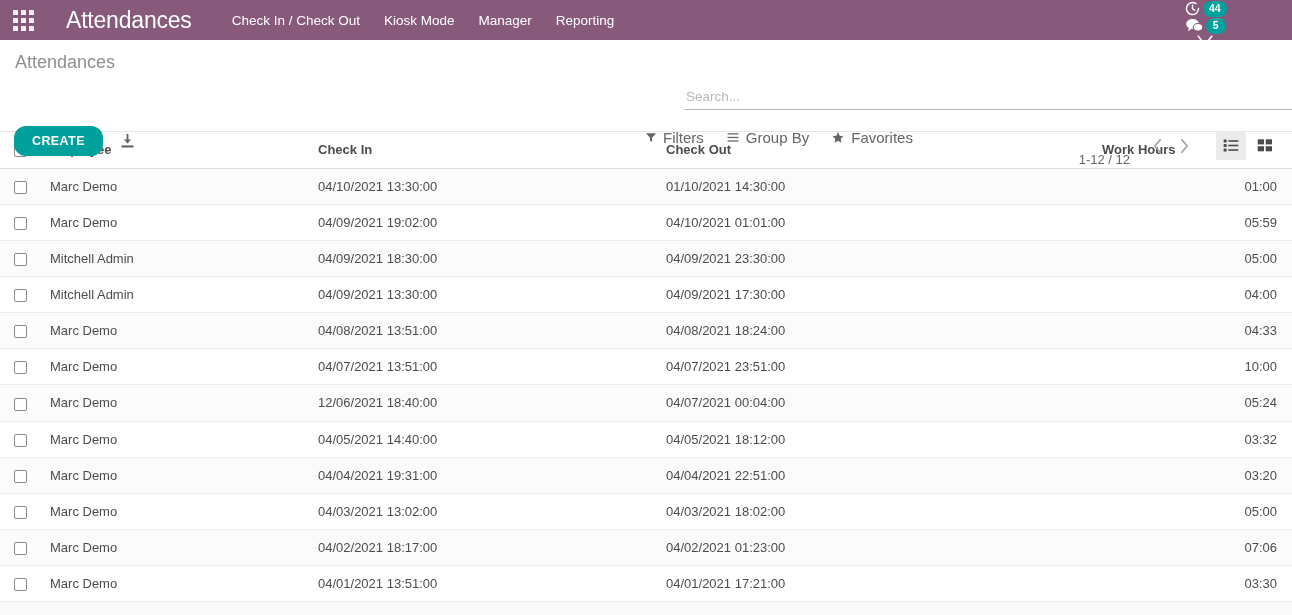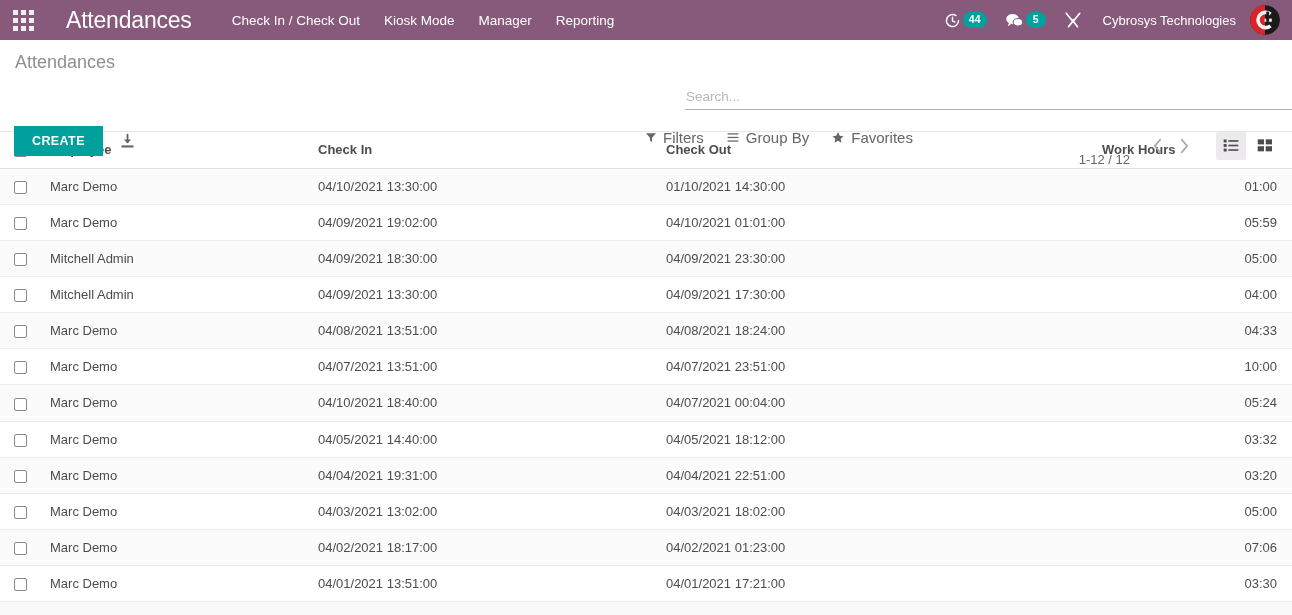--- a/index.html
+++ b/index.html
@@ -47,21 +47,21 @@
     color: #ffffff;
     padding: 11px 12px;
     white-space: nowrap;
     cursor: pointer;
   }
 
   .nav-right {
     position: absolute;
     right: 8px; top: 0;
     height: 40px;
-    display: flex; align-items: center; gap: 0;
+    display: flex; align-items: center; gap: 0; flex-direction: column;
   }
   .sysicon {
     position: relative;
     display: flex; align-items: center;
     padding: 0 9px;
     height: 40px;
     cursor: pointer;
   }
   .badge {
     background: #00a09d;
@@ -112,21 +112,21 @@
     display: flex; align-items: center; gap: 10px;
   }
   .btn-create {
     background: #00a09d;
     color: #ffffff;
     border: none;
     font-size: 12.5px;
     font-weight: bold;
     letter-spacing: 0.4px;
     padding: 8px 18px;
-    border-radius: 0;
+    border-radius: 12px;
     cursor: pointer;
     font-family: "Liberation Sans", sans-serif;
   }
   .icon-import { padding: 4px 6px; cursor: pointer; display: flex; }
 
   
   .search-wrap {
     position: absolute;
     left: 645px; top: 48px;
     width: 632px;
@@ -428,21 +428,21 @@
         <tr>
           <td class="col-check"><span class="cbox"></span></td>
           <td class="col-emp">Marc Demo</td>
           <td class="col-in">04/07/2021 13:51:00</td>
           <td class="col-out">04/07/2021 23:51:00</td>
           <td class="col-hours">10:00</td>
         </tr>
         <tr>
           <td class="col-check"><span class="cbox"></span></td>
           <td class="col-emp">Marc Demo</td>
-          <td class="col-in">04/10/2021 18:40:00</td>
+          <td class="col-in">12/06/2021 18:40:00</td>
           <td class="col-out">04/07/2021 00:04:00</td>
           <td class="col-hours">05:24</td>
         </tr>
         <tr>
           <td class="col-check"><span class="cbox"></span></td>
           <td class="col-emp">Marc Demo</td>
           <td class="col-in">04/05/2021 14:40:00</td>
           <td class="col-out">04/05/2021 18:12:00</td>
           <td class="col-hours">03:32</td>
         </tr>

